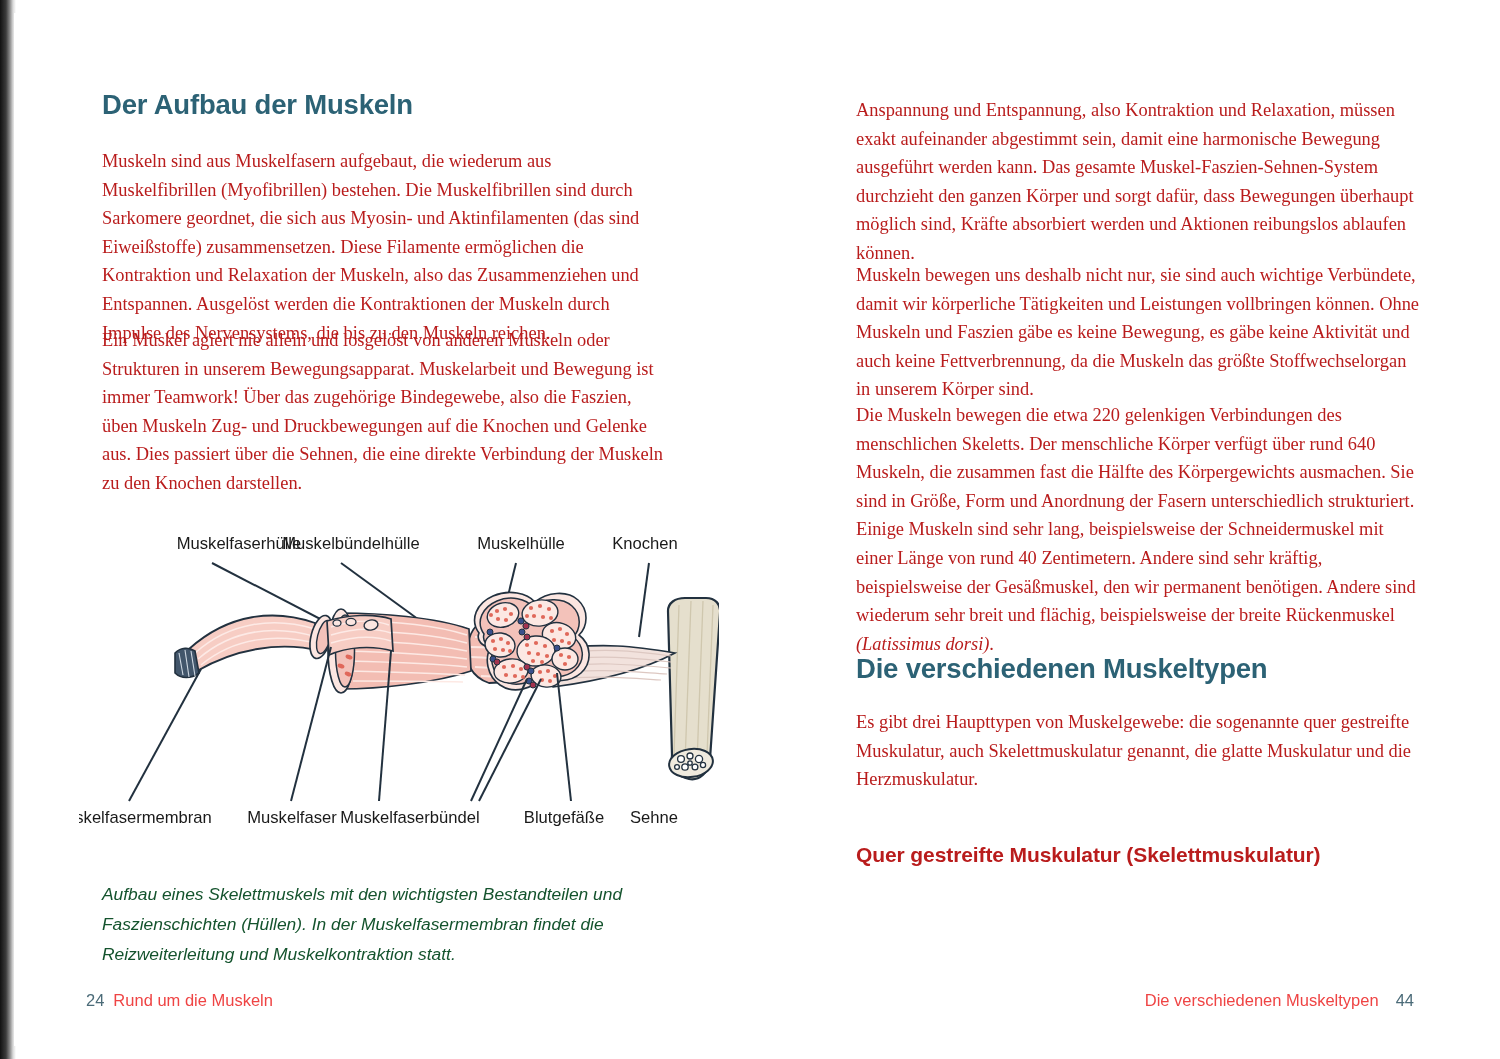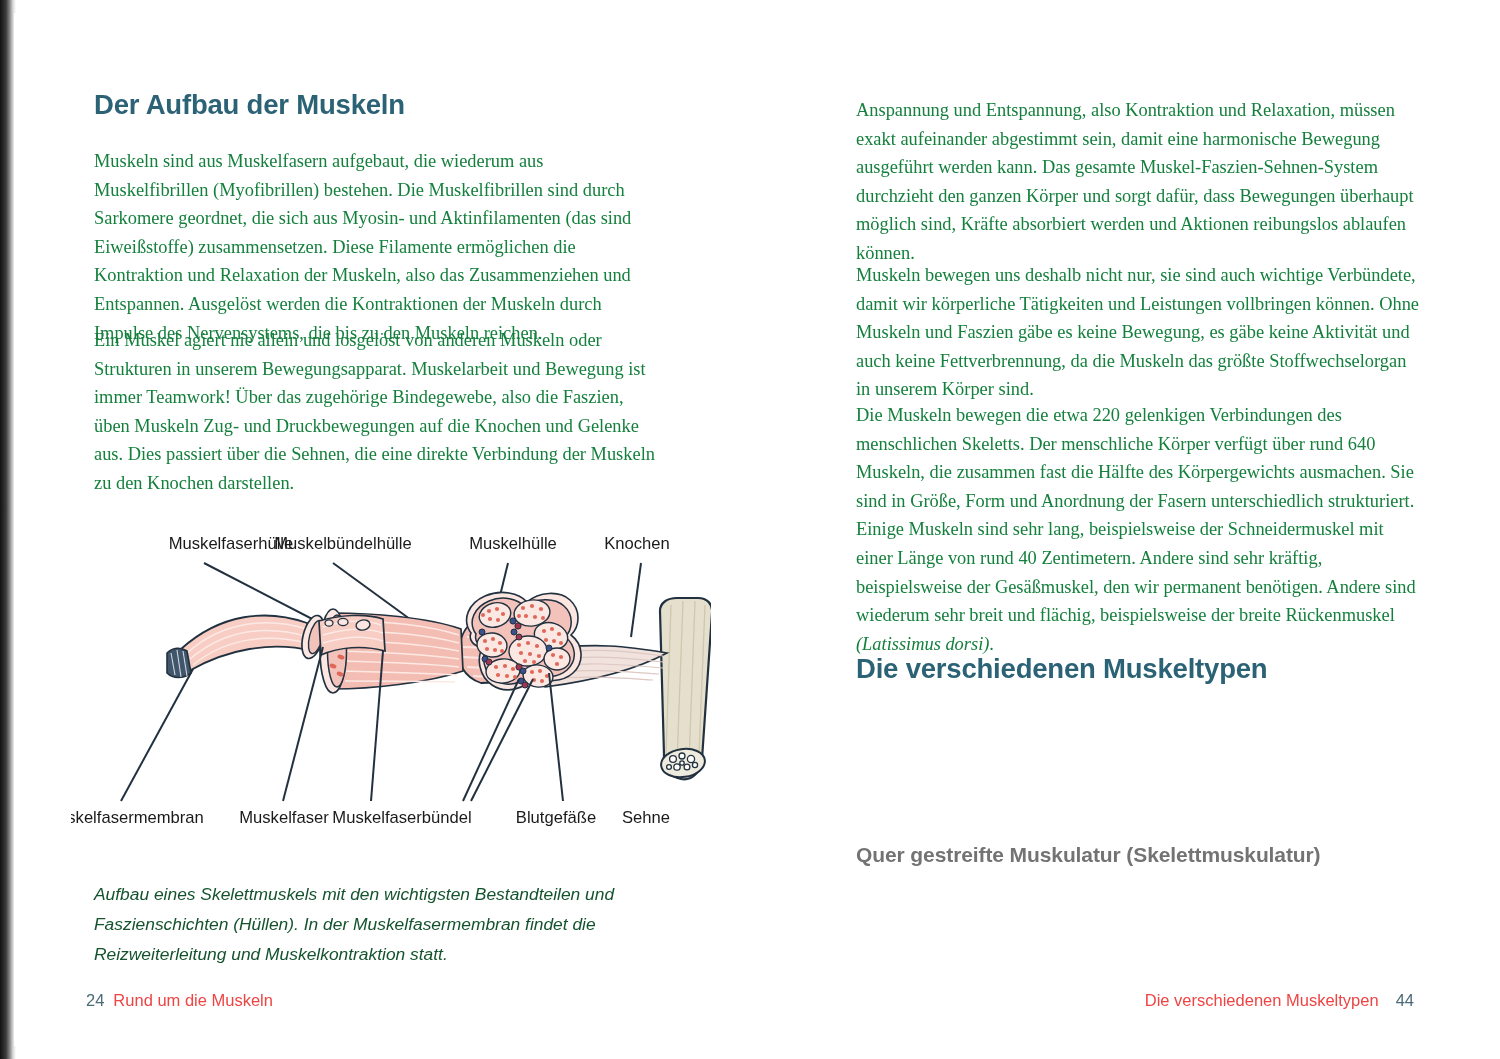--- a/index.html
+++ b/index.html
@@ -17,44 +17,44 @@
     position:absolute;left:14px;top:13px;width:1472px;height:1033px;
     background:#ffffff;
   }
   .spread{
     position:absolute;left:0;top:0;width:1472px;height:1033px;
   }
   
   .col{
     position:absolute;top:0;width:566px;height:1033px;
   }
-  .col-left{left:80px;text-decoration:underline;}
+  .col-left{left:88px;text-decoration:underline;}
   .col-right{left:842px;}
 
   h1.sec{
     color:#2c6275;
     font-family:"Liberation Sans",sans-serif;
     font-weight:bold;
     font-size:27.5px;
     letter-spacing:-0.2px;
     margin:0;
     line-height:1.2;
   }
   h2.sub{
-    color:#737373;
+    color:#b91c1c;
     font-family:"Liberation Sans",sans-serif;
     font-weight:bold;
     font-size:21px;
     letter-spacing:-0.1px;
     margin:0;
     line-height:1.25;
   }
   p.body{
     margin:0;
-    color:#15803d;
+    color:#b91c1c;
     font-family:"Liberation Serif",serif;
     font-size:18.4px;
     line-height:28.6px;
     text-align:left;
     hyphens:none;
   }
   p.body i{font-style:italic;}
 
   .cap{
     margin:0;
@@ -358,20 +358,21 @@
   <div class="col col-right">
 
     <p class="body" style="position:absolute;left:0;top:83px;width:566px;">Anspannung und Entspannung, also Kontraktion und Relaxation, müssen exakt aufeinander abgestimmt sein, damit eine harmonische Bewegung ausgeführt werden kann. Das gesamte Muskel-Faszien-Sehnen-System durchzieht den ganzen Körper und sorgt dafür, dass Bewegungen überhaupt möglich sind, Kräfte absorbiert werden und Aktionen reibungslos ablaufen können.</p>
 
     <p class="body" style="position:absolute;left:0;top:248px;width:566px;">Muskeln bewegen uns deshalb nicht nur, sie sind auch wichtige Verbündete, damit wir körperliche Tätigkeiten und Leistungen vollbringen können. Ohne Muskeln und Faszien gäbe es keine Bewegung, es gäbe keine Aktivität und auch keine Fettverbrennung, da die Muskeln das größte Stoffwechselorgan in unserem Körper sind.</p>
 
     <p class="body" style="position:absolute;left:0;top:388px;width:566px;"><span>Die Muskeln bewegen die etwa 220 gelenkigen Verbindungen des menschlichen Skeletts. Der menschliche Körper verfügt über rund 640 Muskeln, die zusammen fast die Hälfte des Körpergewichts ausmachen. Sie sind in Größe, Form und Anordnung der Fasern unterschiedlich strukturiert. Einige Muskeln sind sehr lang, beispielsweise der Schneidermuskel mit einer Länge von rund 40 Zentimetern. Andere sind sehr kräftig, beispielsweise der Gesäßmuskel, den wir permanent benötigen. Andere sind wiederum sehr breit und flächig, beispielsweise der breite Rückenmuskel </span><i>(Latissimus dorsi)</i><span>.</span></p>
 
     <h1 class="sec" style="position:absolute;left:0;top:639px;width:566px;">Die verschiedenen Muskeltypen</h1>
 
+    <p class="body" style="position:absolute;left:0;top:695px;width:566px;">Es gibt drei Haupttypen von Muskelgewebe: die sogenannte quer gestreifte Muskulatur, auch Skelettmuskulatur genannt, die glatte Muskulatur und die Herzmuskulatur.</p>
 
     <h2 class="sub" style="position:absolute;left:0;top:829px;width:566px;">Quer gestreifte Muskulatur (Skelettmuskulatur)</h2>
 
   </div>
 
   <div class="footer">
     <div class="foot-left">
       <span class="pgnum">24</span>
       <span class="runhead">Rund um die Muskeln</span>
     </div>

